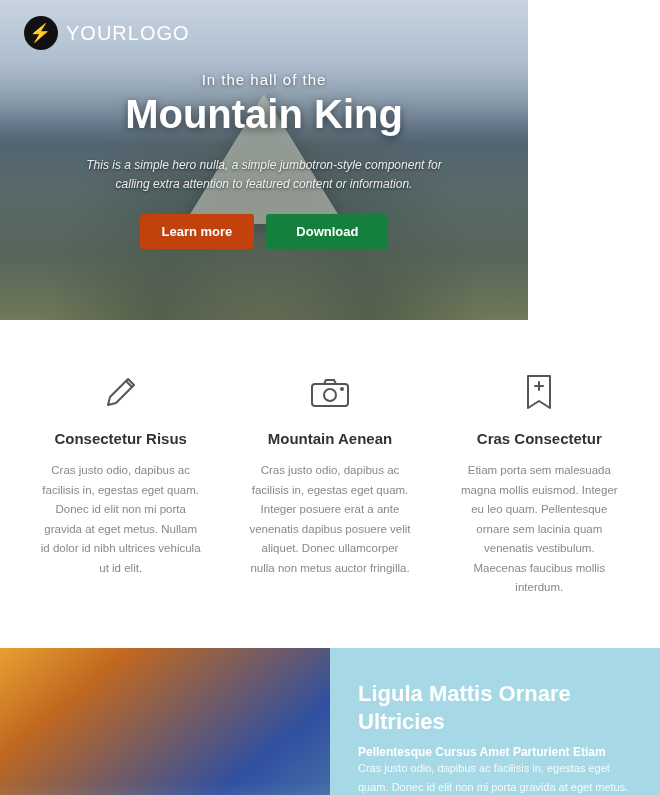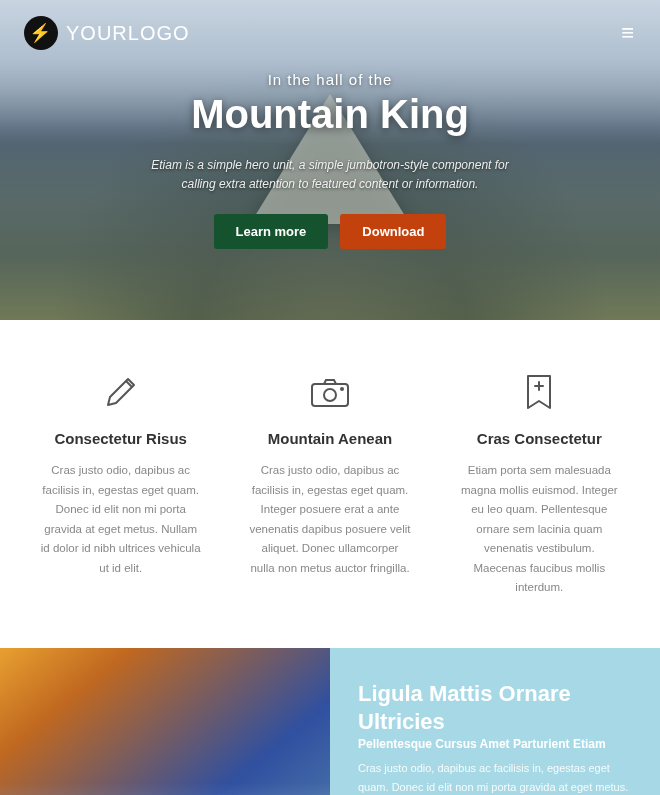--- a/index.html
+++ b/index.html
@@ -40,21 +40,21 @@
     .hamburger {
       color: #fff;
       font-size: 22px;
       cursor: pointer;
       letter-spacing: 2px;
     }
 
     
     .hero {
       position: relative;
-      width: 660px;
+      width: 528px;
       height: 320px;
       overflow: hidden;
       display: flex;
       flex-direction: column;
       align-items: center;
       justify-content: center;
       text-align: center;
     }
     .hero-bg {
       position: absolute;
@@ -120,34 +120,34 @@
       text-shadow: 0 1px 3px rgba(0,0,0,0.6);
       color: rgba(255,255,255,0.9);
       font-style: italic;
     }
     .hero-buttons {
       display: flex;
       gap: 12px;
       justify-content: center;
     }
     .btn-learn {
-      background: #14532d;
+      background: #c2410c;
       color: #fff;
       border: none;
       padding: 10px 22px;
       font-size: 13px;
       font-weight: 600;
       cursor: pointer;
       border-radius: 3px;
     }
     .btn-download {
-      background: #c2410c;
+      background: #15803d;
       color: #fff;
       border: none;
-      padding: 10px 22px;
+      padding: 10px 30px;
       font-size: 13px;
       font-weight: 600;
       cursor: pointer;
       border-radius: 3px;
     }
 
     
     .features {
       background: #fff;
       padding: 50px 16px 50px;
@@ -225,27 +225,27 @@
       padding: 32px 28px;
       display: flex;
       flex-direction: column;
       justify-content: space-between;
     }
     .split-title {
       font-size: 22px;
       font-weight: 700;
       color: #fff;
       line-height: 1.3;
-      margin-bottom: 0;
+      margin-bottom: 8px;
     }
     .split-subtitle {
       font-size: 12px;
       font-weight: 700;
       color: #fff;
-      margin-bottom: 8px;
+      margin-bottom: 0;
     }
     .split-text {
       font-size: 11px;
       color: rgba(255,255,255,0.9);
       line-height: 1.7;
       margin-bottom: 14px;
     }
 
     
     svg { display: block; }
@@ -261,21 +261,21 @@
     </div>
   </div>
   <div class="hamburger">≡</div>
 </div>
 
 <div class="hero">
   <div class="hero-bg"></div>
   <div class="hero-content">
     <div class="hero-subtitle">In the hall of the</div>
     <div class="hero-title">Mountain King</div>
-    <div class="hero-desc">Etiam is a simple hero unit, a simple jumbotron-style component for calling extra attention to featured content or information.</div>
+    <div class="hero-desc">This is a simple hero nulla, a simple jumbotron-style component for calling extra attention to featured content or information.</div>
     <div class="hero-buttons">
       <button class="btn-learn">Learn more</button>
       <button class="btn-download">Download</button>
     </div>
   </div>
 </div>
 
 <div class="features">
 
   <div class="feature-item">

